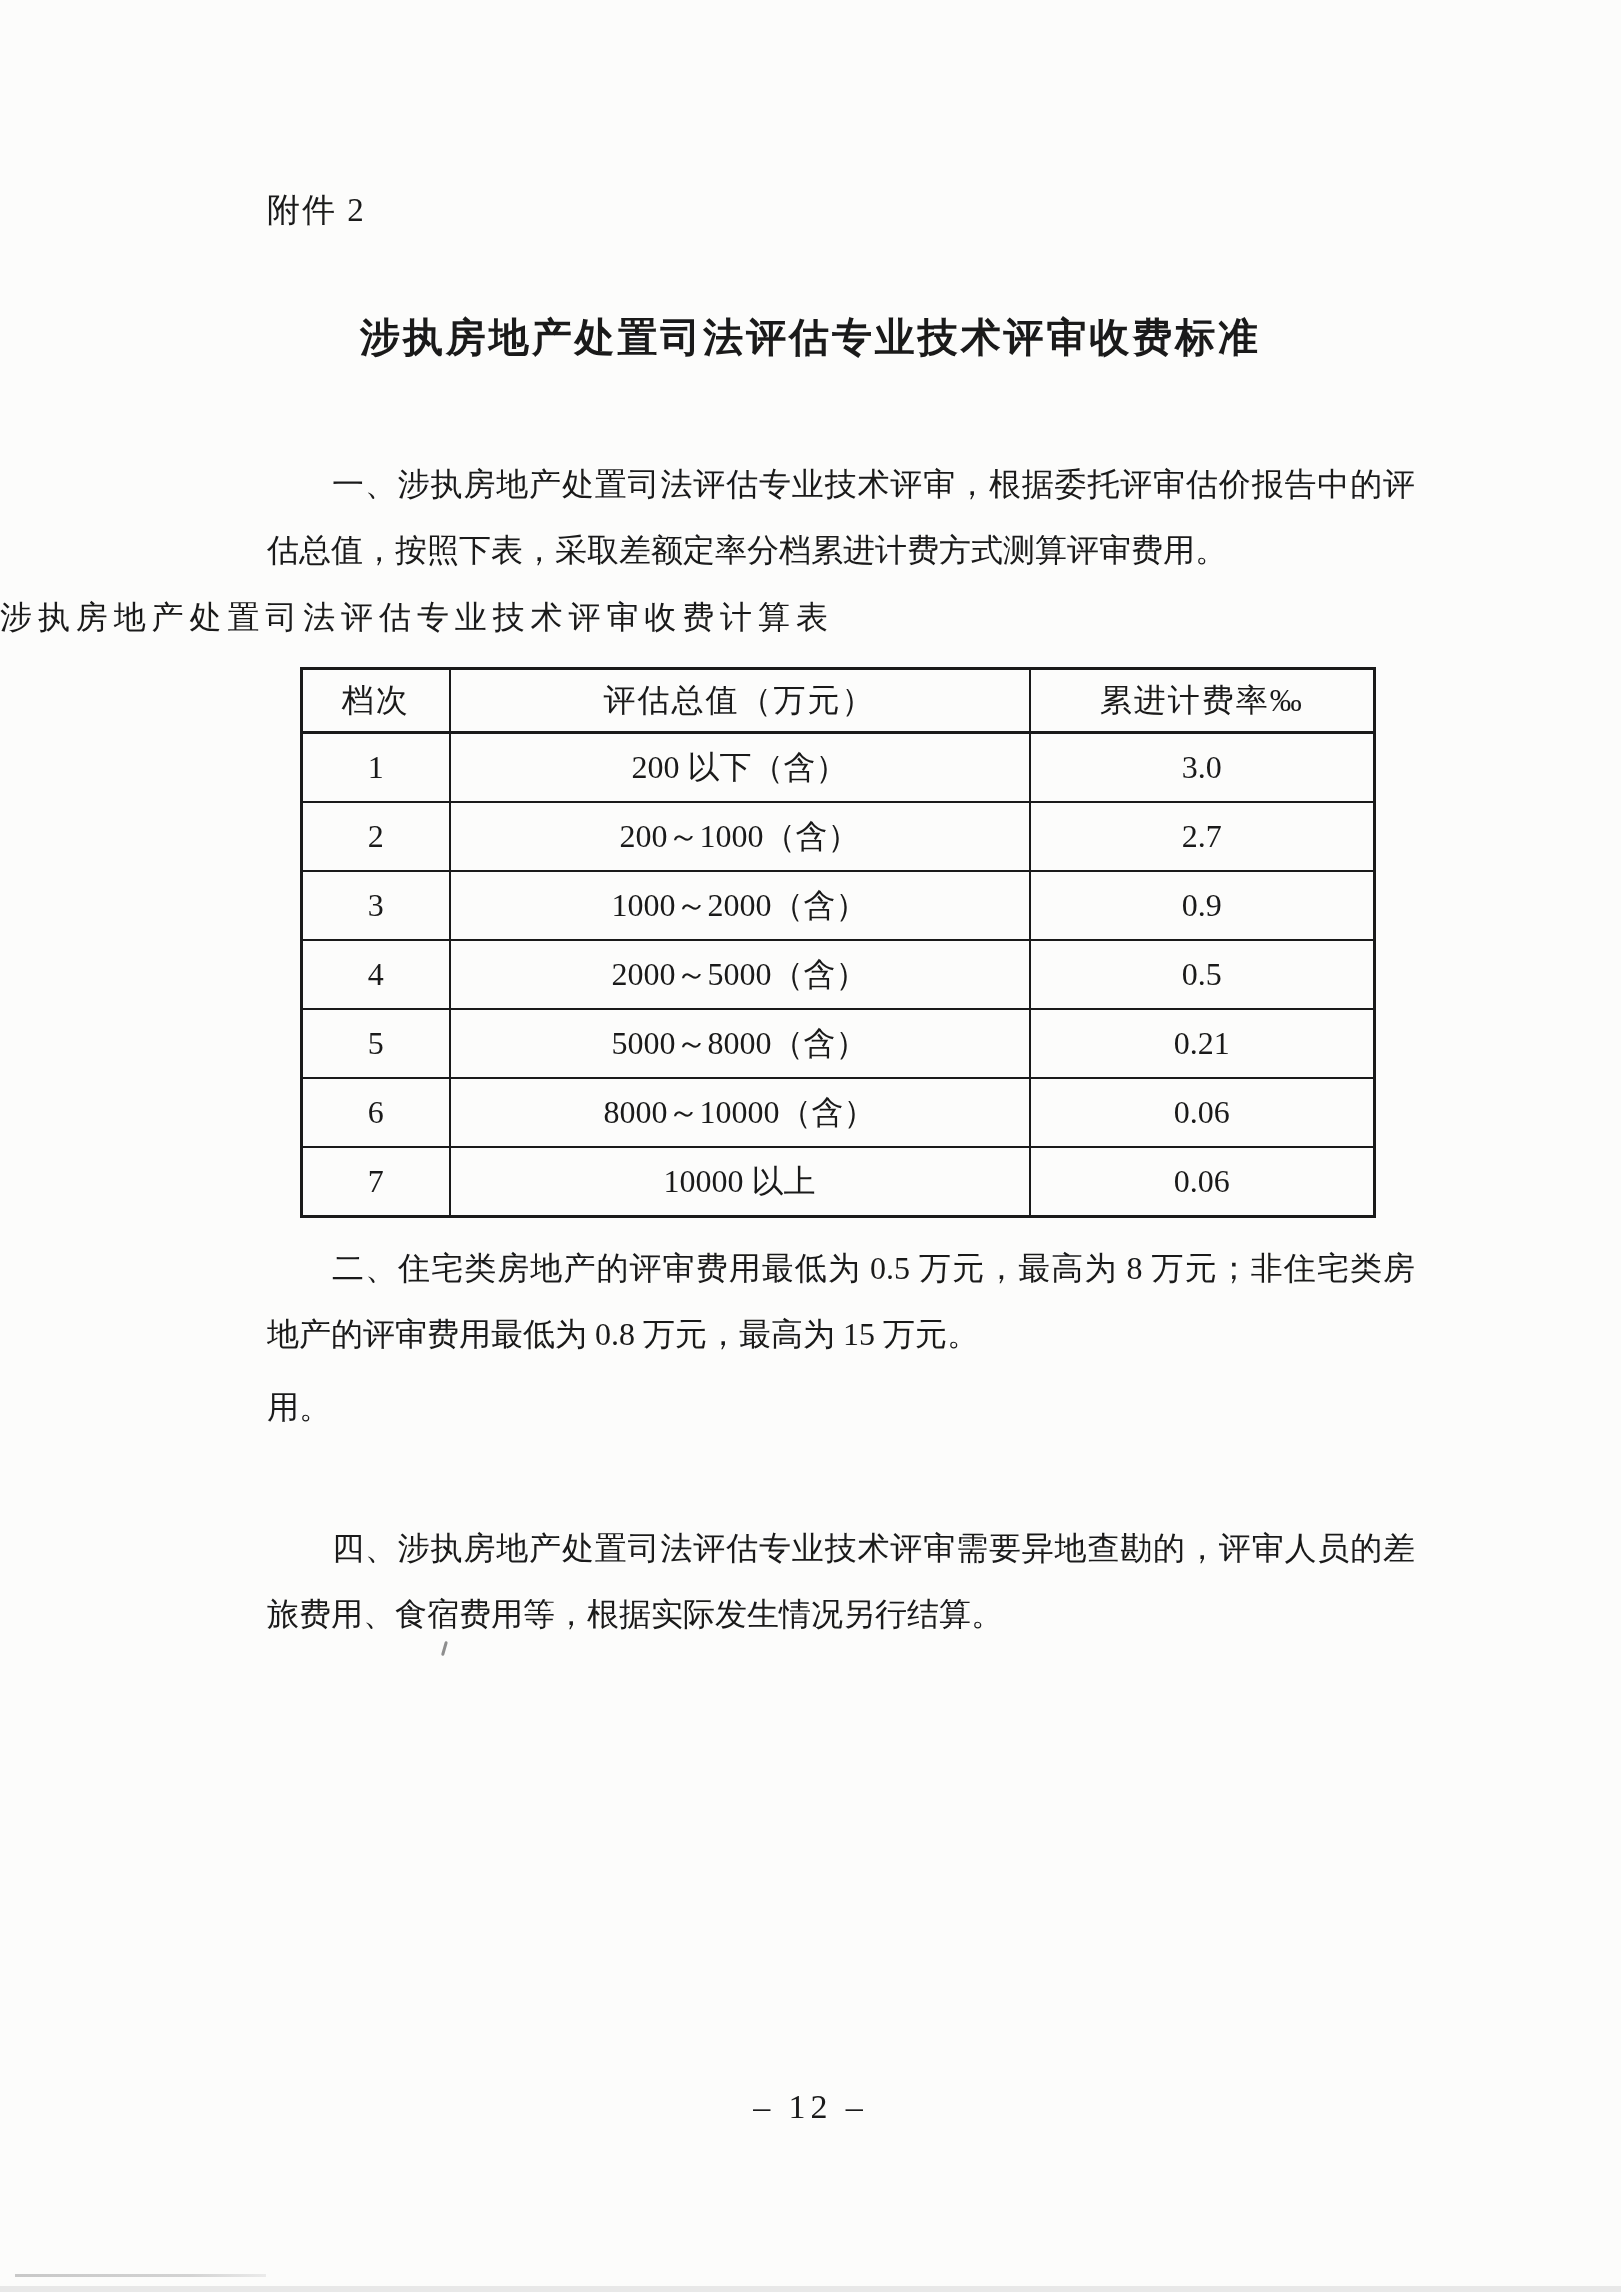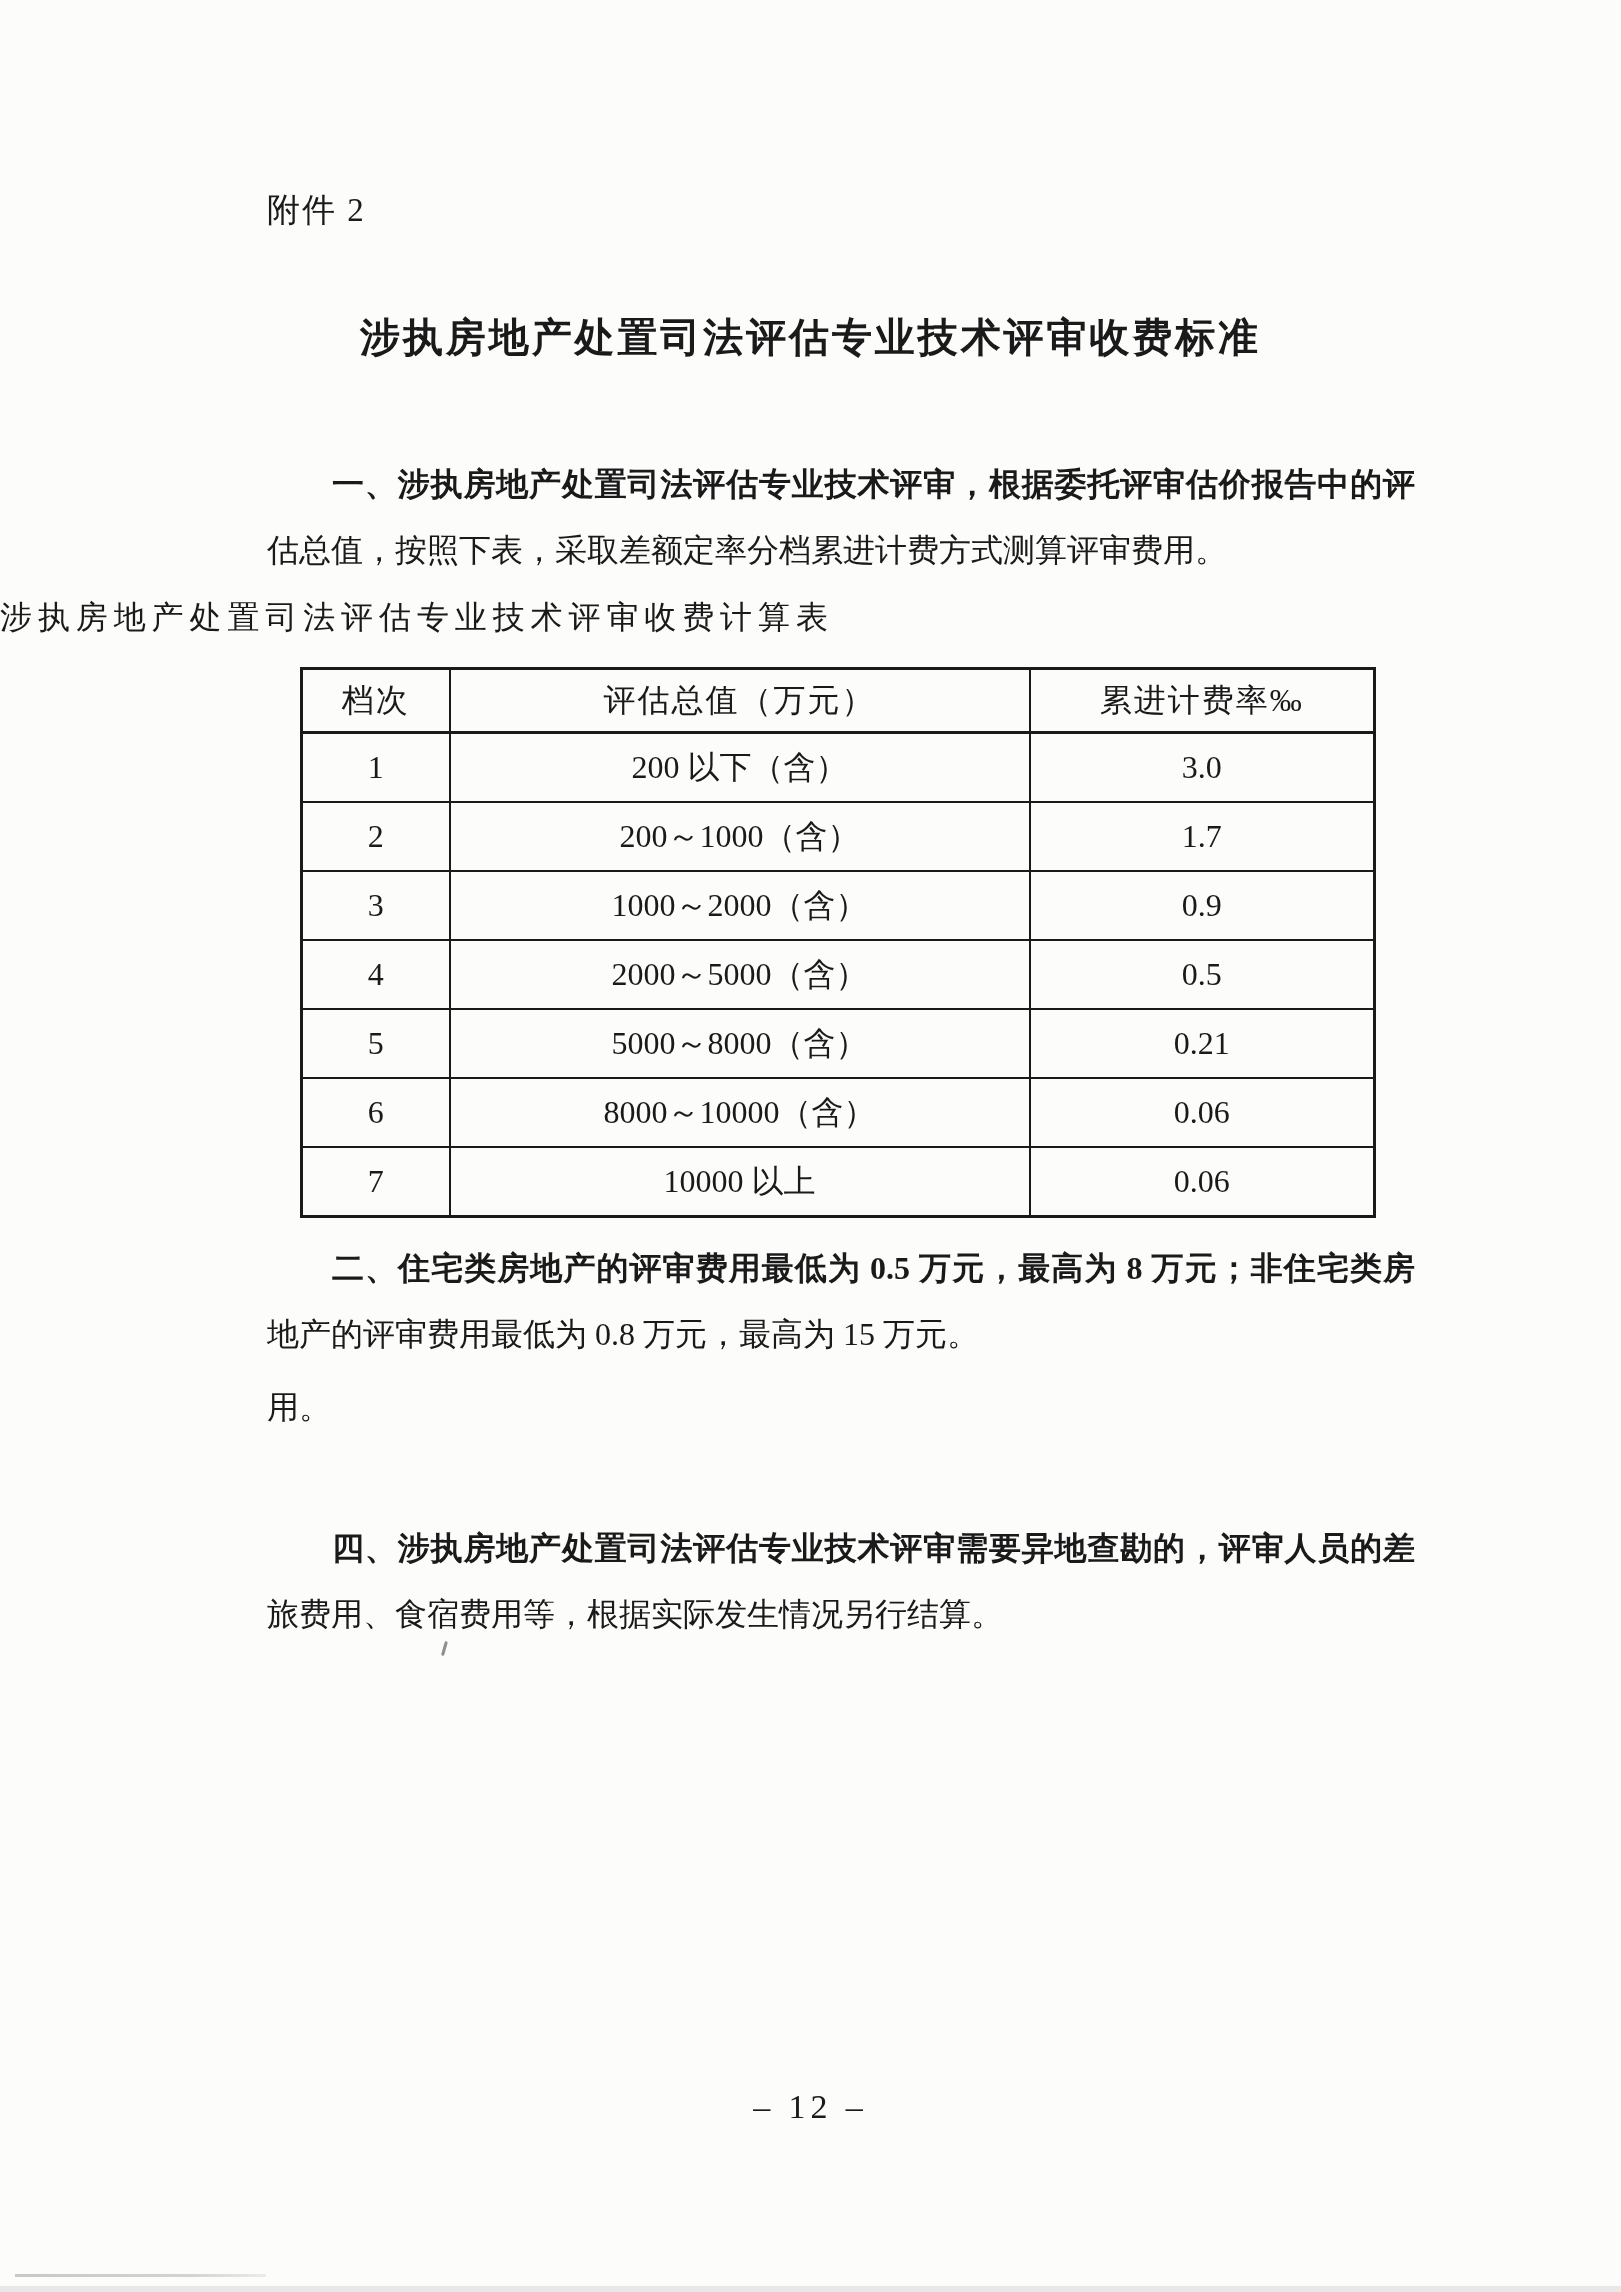--- a/index.html
+++ b/index.html
@@ -38,21 +38,20 @@
     left:267px;
     width:1148px;
     font-size:32px;
     line-height:66px;
     text-align:left;
   }
   .para .line{display:block;}
   .para .line.full{
     text-align:justify;
     text-align-last:justify;
-    font-weight:bold;
   }
   .para .line.indent{text-indent:65px;}
   .p1{top:451px;}
   .p2{top:1235px;}
   .p3{top:1374px;}
   .p4{top:1515px;}
   .caption{
     position:absolute;
     left:0; top:596px;
     width:100%;
@@ -142,21 +141,21 @@
     </thead>
     <tbody>
       <tr>
         <td>1</td>
         <td>200 以下（含）</td>
         <td>3.0</td>
       </tr>
       <tr>
         <td>2</td>
         <td>200～1000（含）</td>
-        <td>1.7</td>
+        <td>2.7</td>
       </tr>
       <tr>
         <td>3</td>
         <td>1000～2000（含）</td>
         <td>0.9</td>
       </tr>
       <tr>
         <td>4</td>
         <td>2000～5000（含）</td>
         <td>0.5</td>

